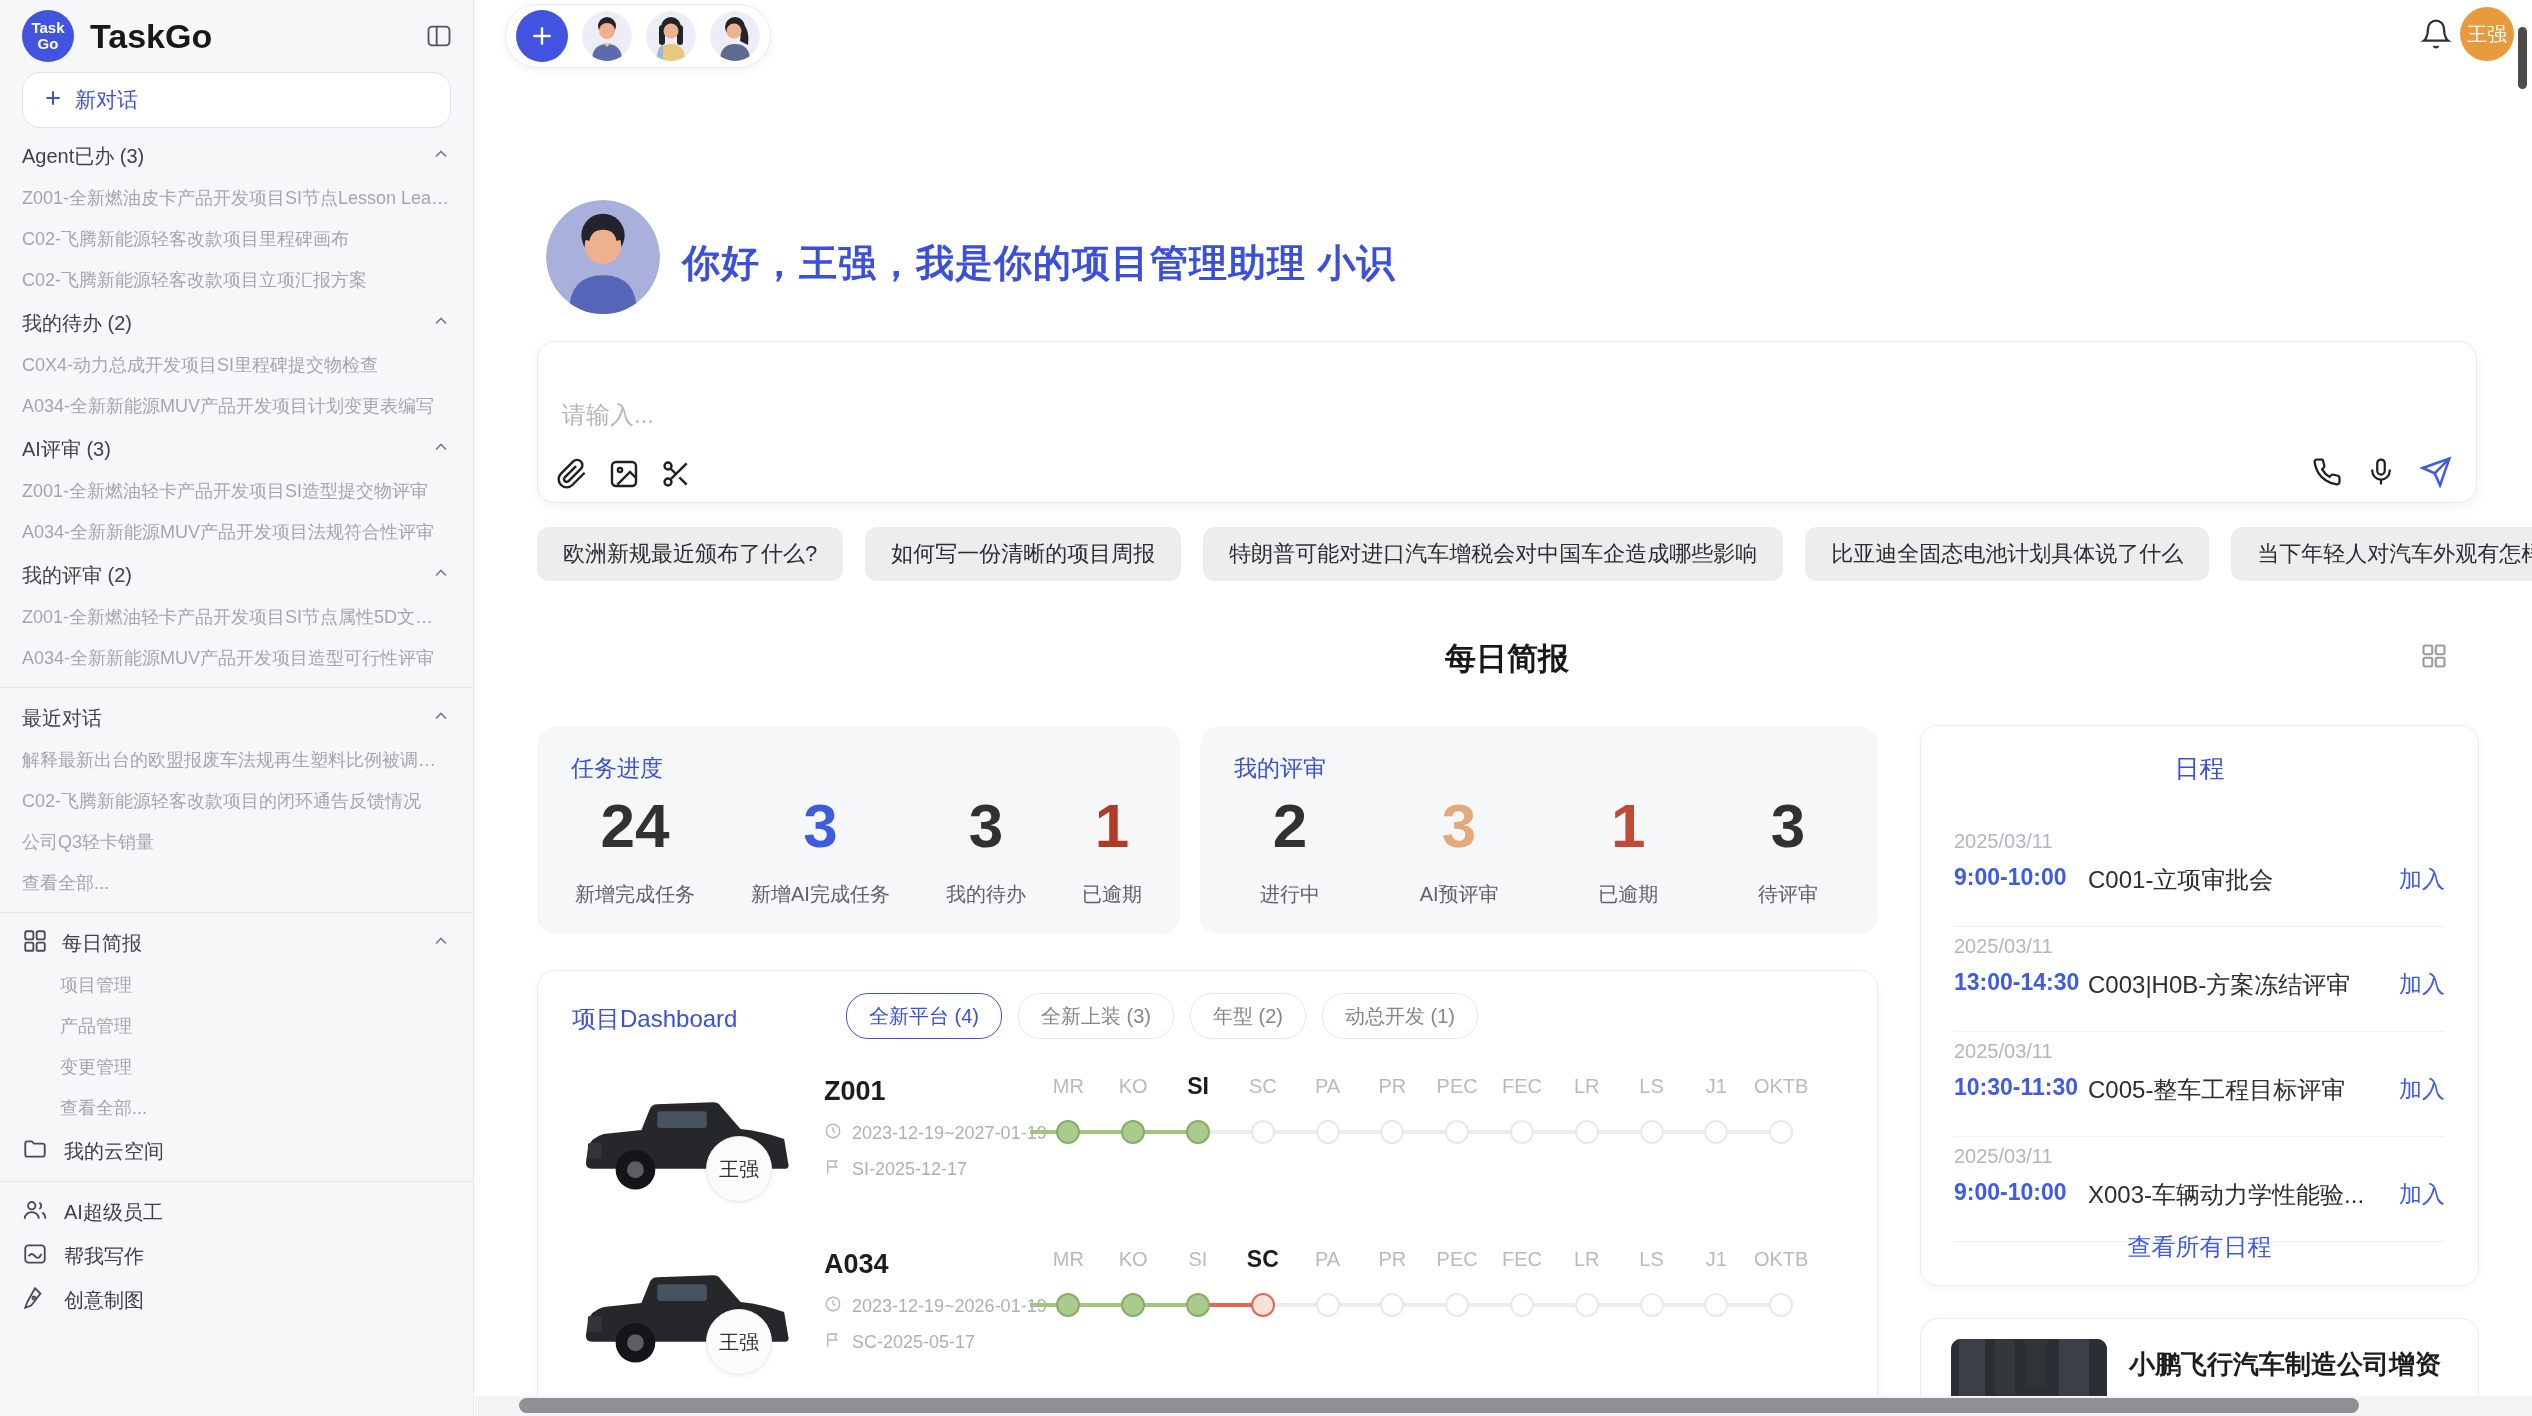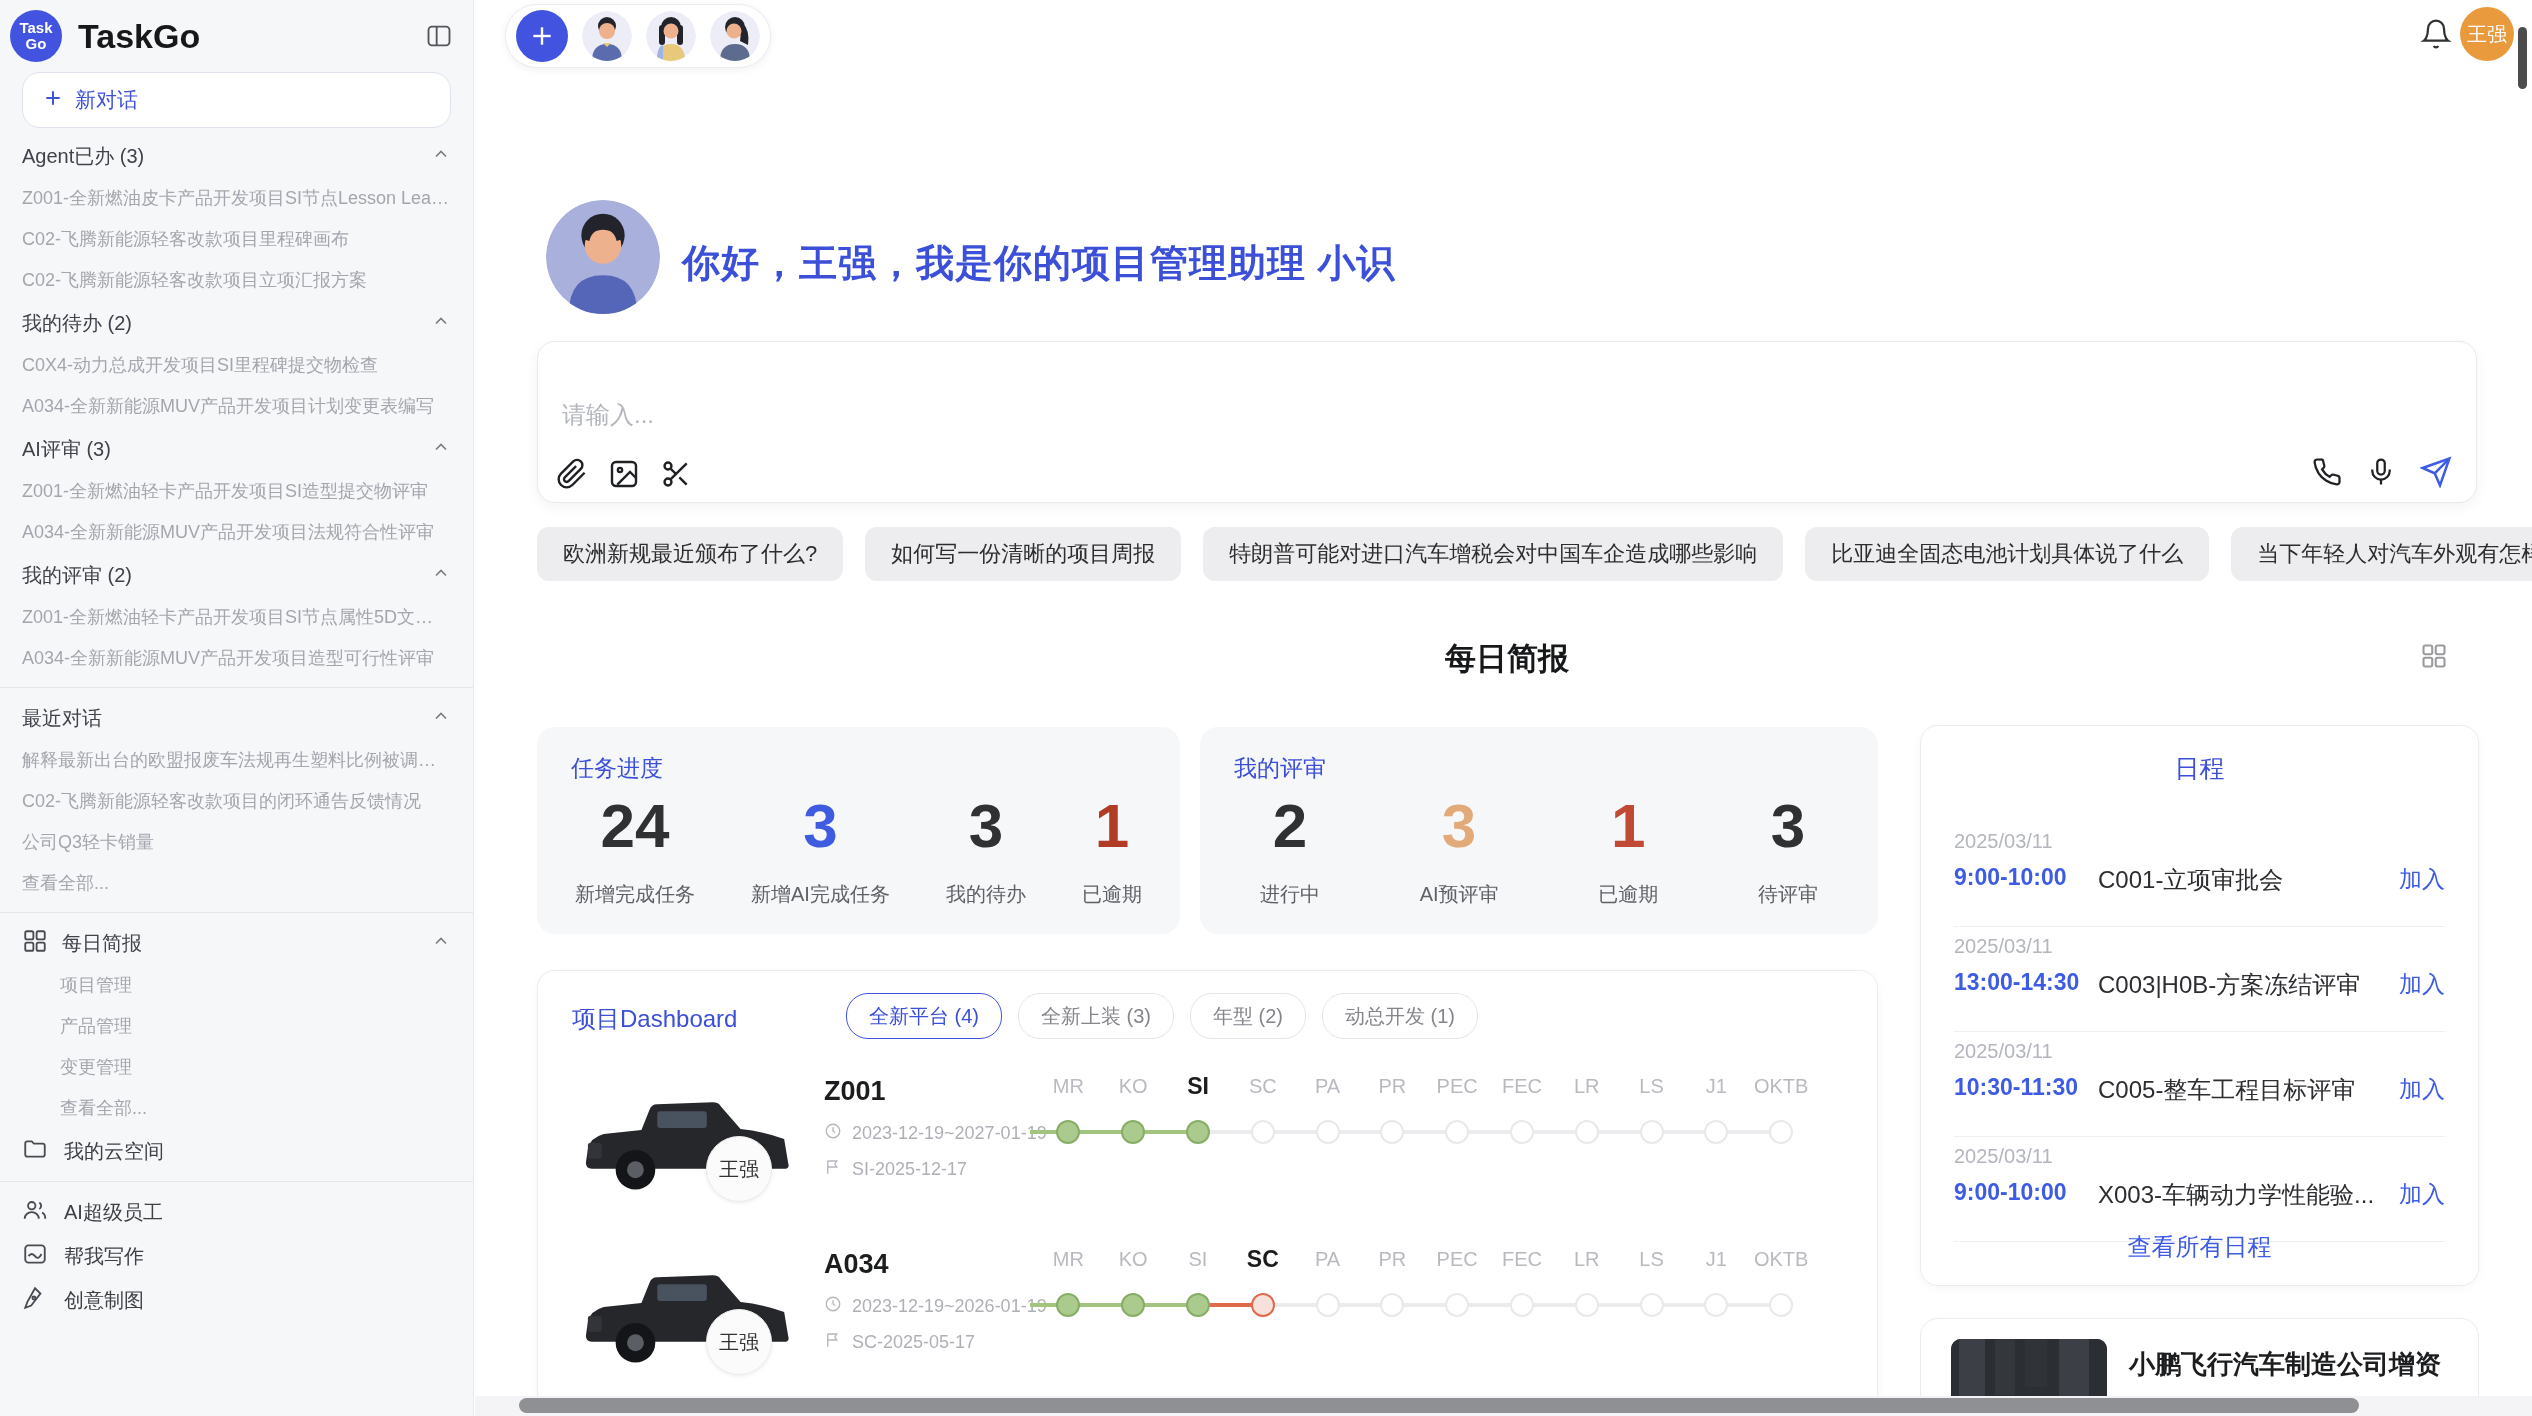--- a/index.html
+++ b/index.html
@@ -2,21 +2,21 @@
 <html><head>
 <meta charset="utf-8">
 <style>
   html,body{margin:0;padding:0;background:#fff;}
   .screen{position:relative;width:2532px;height:1416px;background:#fff;overflow:hidden;
           font-family:"Liberation Sans",sans-serif;}
 
   
   .sidebar{position:absolute;left:0;top:0;width:474px;height:1416px;background:#f6f7f9;
            border-right:1px solid #e9e9ec;box-sizing:border-box;overflow:hidden;}
-  .sb-head{display:flex;align-items:center;padding:10px 20px 8px 10px;}
+  .sb-head{display:flex;align-items:center;padding:10px 20px 8px 22px;}
   .logo{width:52px;height:52px;border-radius:50%;background:#4254df;color:#fff;display:flex;
         flex-direction:column;align-items:center;justify-content:center;font-size:15px;
         font-weight:bold;line-height:16px;}
   .sb-title{font-size:34px;font-weight:bold;color:#17181a;margin-left:16px;flex:1;}
   .collapse-btn{cursor:pointer;display:flex;}
   .new-chat{margin:2px 22px 6px;height:56px;background:#fff;border:1px solid #dfe2ee;border-radius:18px;
             display:flex;align-items:center;padding:0 20px;color:#3f51d7;font-size:21px;gap:12px;box-sizing:border-box;}
   .sb-section{padding:0 22px;}
   .sb-sec-head{display:flex;align-items:center;justify-content:space-between;height:44px;font-size:20px;color:#41424a;}
   .sb-item{height:41px;line-height:41px;font-size:18px;color:#a4a6ad;white-space:nowrap;overflow:hidden;
@@ -95,21 +95,21 @@
   .row3-peek{position:absolute;left:120px;top:440px;width:44px;height:16px;border-radius:50% 50% 0 0;background:#e3e4e6;}
 
   
   .schedule-card{position:absolute;left:1920px;top:725px;width:559px;height:561px;background:#fff;
                  border:1px solid #ececf0;border-radius:18px;box-shadow:0 2px 10px rgba(0,0,0,.04);box-sizing:border-box;}
   .sched-title{position:absolute;top:26px;width:100%;text-align:center;font-size:25px;color:#3b4fd8;}
   .sched-events{position:absolute;left:33px;right:33px;top:96px;}
   .event{height:104px;position:relative;border-bottom:1px solid #f0f0f2;}
   .event-date{position:absolute;left:0;top:8px;font-size:20px;color:#b4b6bd;}
   .event-time{position:absolute;left:0;top:42px;font-size:23px;color:#3d5be4;font-weight:bold;}
-  .event-title{position:absolute;left:144px;top:42px;font-size:24px;color:#2c2d30;white-space:nowrap;}
+  .event-title{position:absolute;left:134px;top:42px;font-size:24px;color:#2c2d30;white-space:nowrap;}
   .event-action{position:absolute;right:0;top:42px;font-size:23px;color:#3d5be4;cursor:pointer;}
   .sched-footer{position:absolute;bottom:22px;width:100%;text-align:center;font-size:24px;color:#3d5be4;cursor:pointer;}
 
   
   .news-card{position:absolute;left:1920px;top:1318px;width:559px;height:150px;background:#fff;border:1px solid #ececf0;
              border-radius:18px;box-sizing:border-box;overflow:hidden;}
   .news-img{position:absolute;left:30px;top:20px;width:156px;height:112px;border-radius:10px;background:#2b2e33;overflow:hidden;}
   .news-title{position:absolute;left:208px;top:28px;font-size:26px;font-weight:bold;color:#1c1d1f;white-space:nowrap;}
   .news-snippet{position:absolute;left:208px;top:86px;font-size:22px;color:#8d8f96;white-space:nowrap;width:330px;overflow:hidden;}
 

